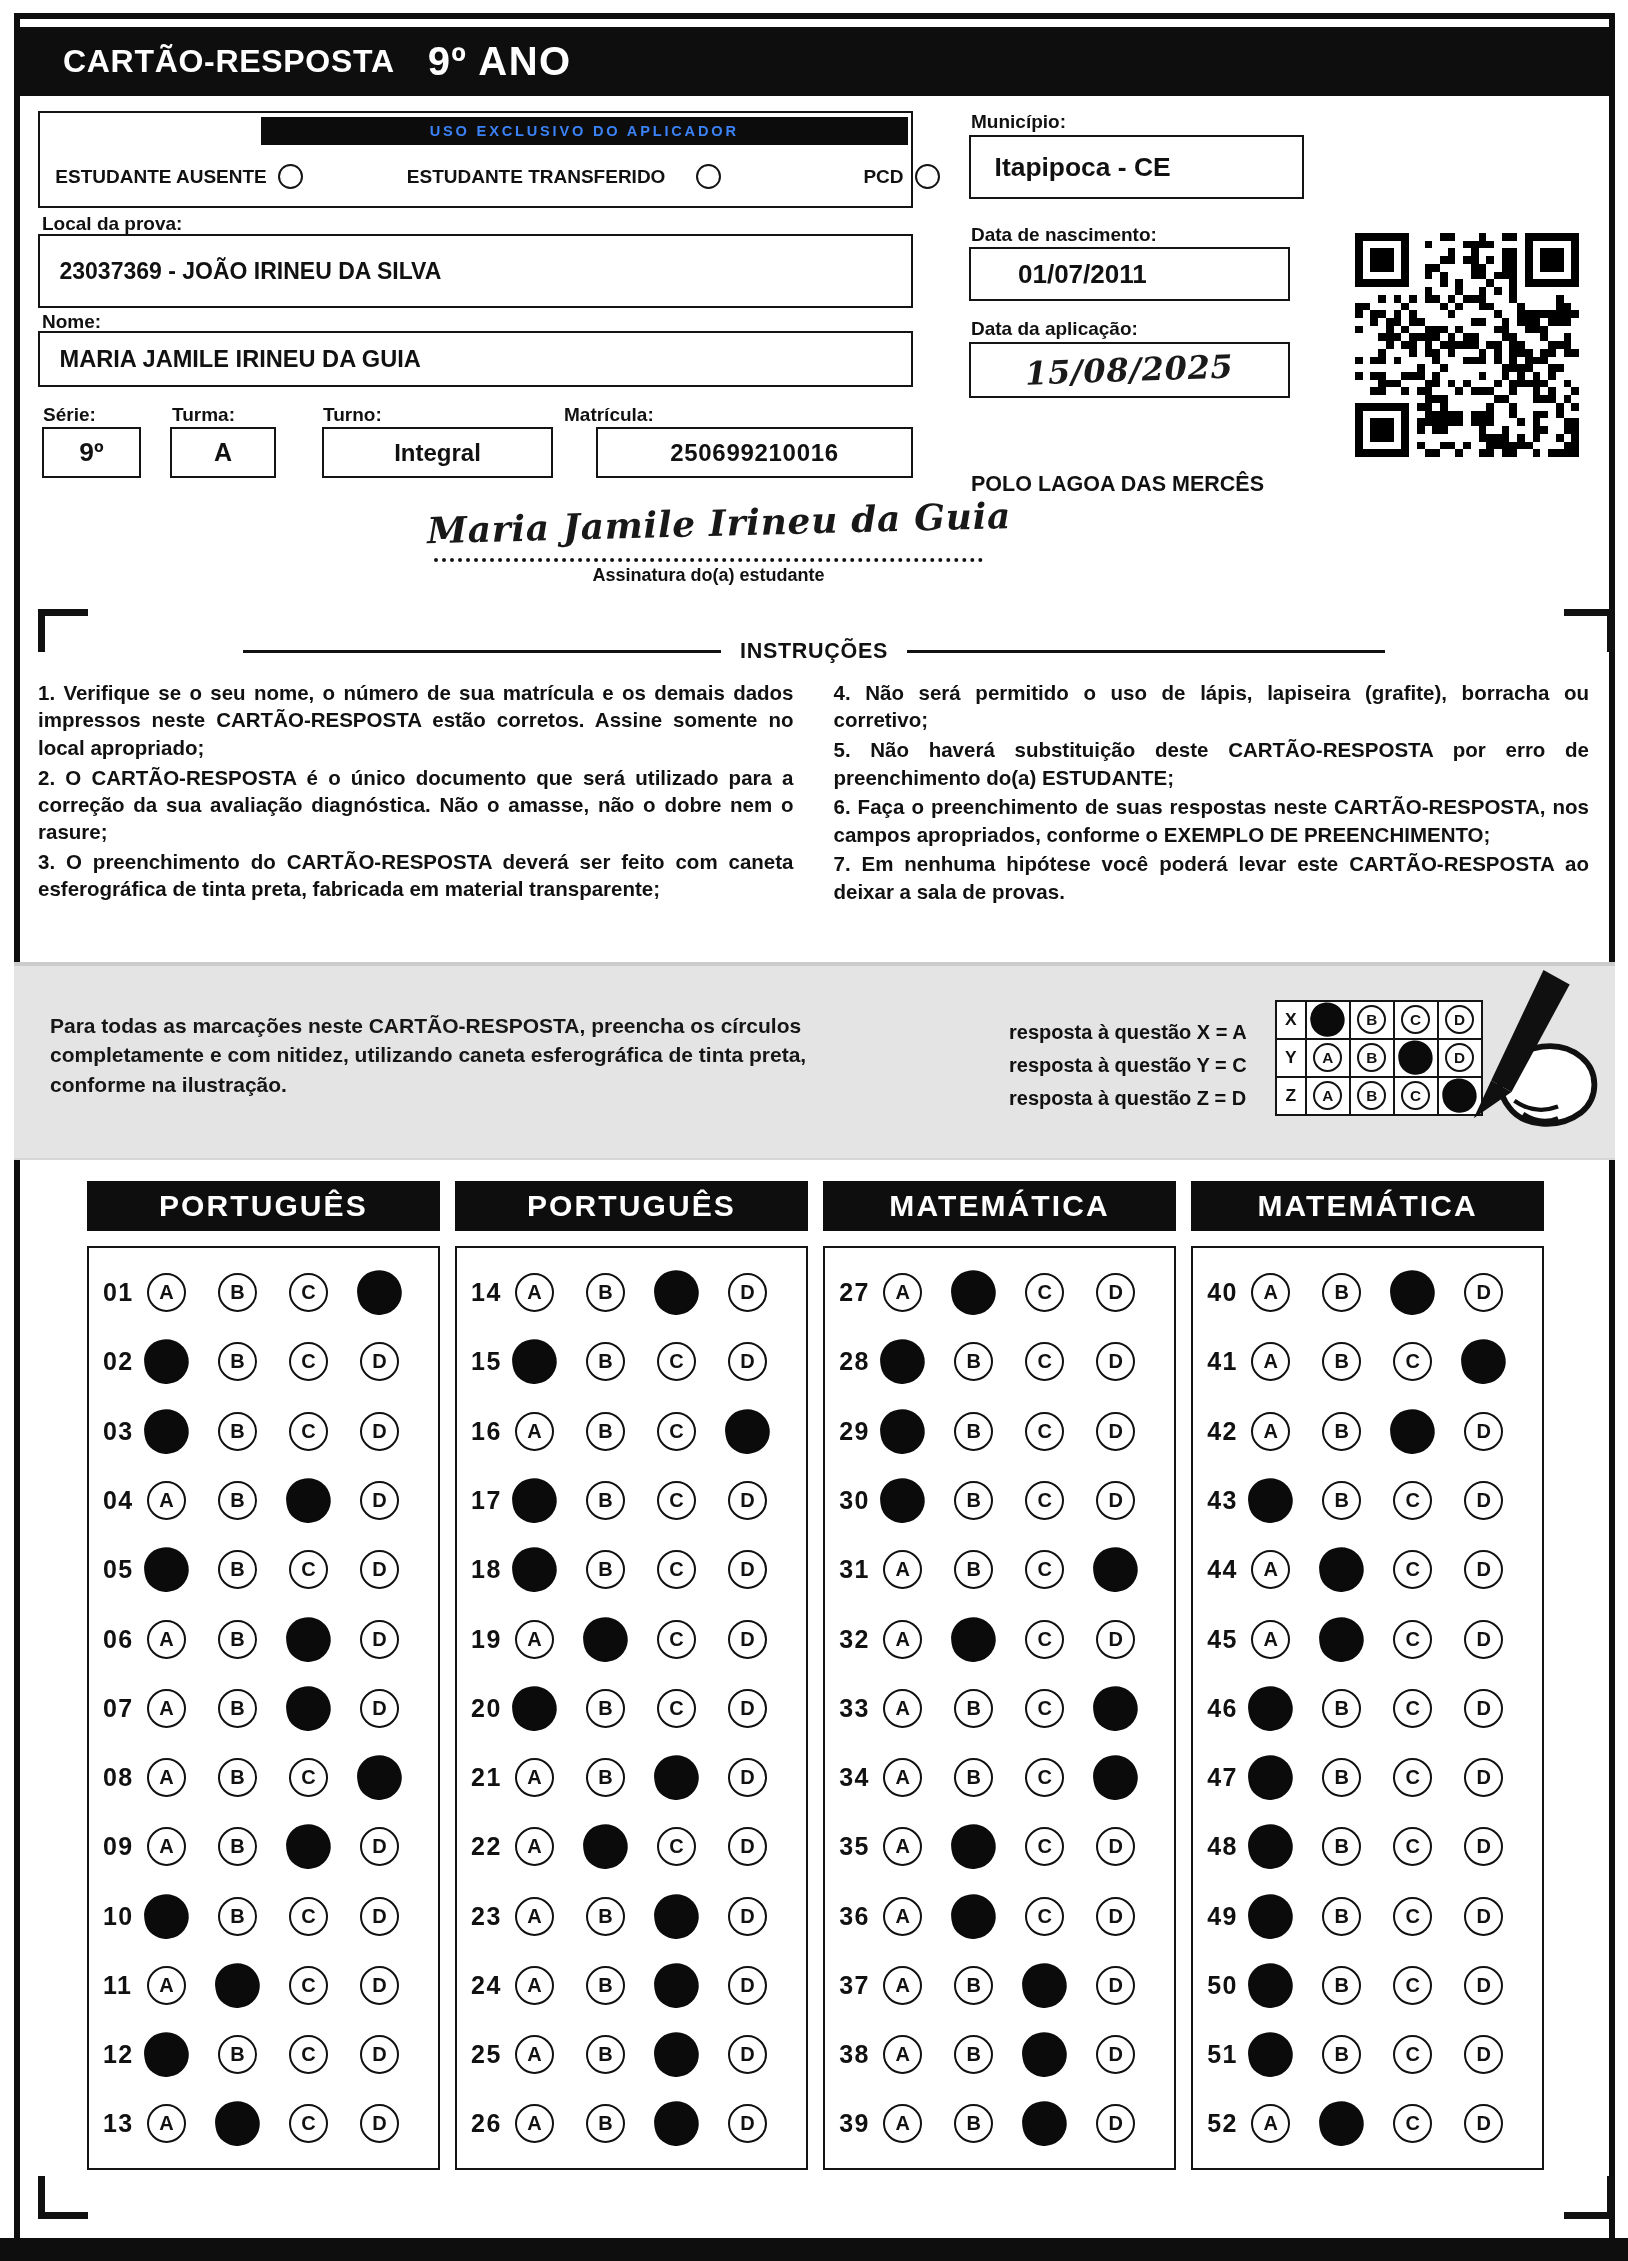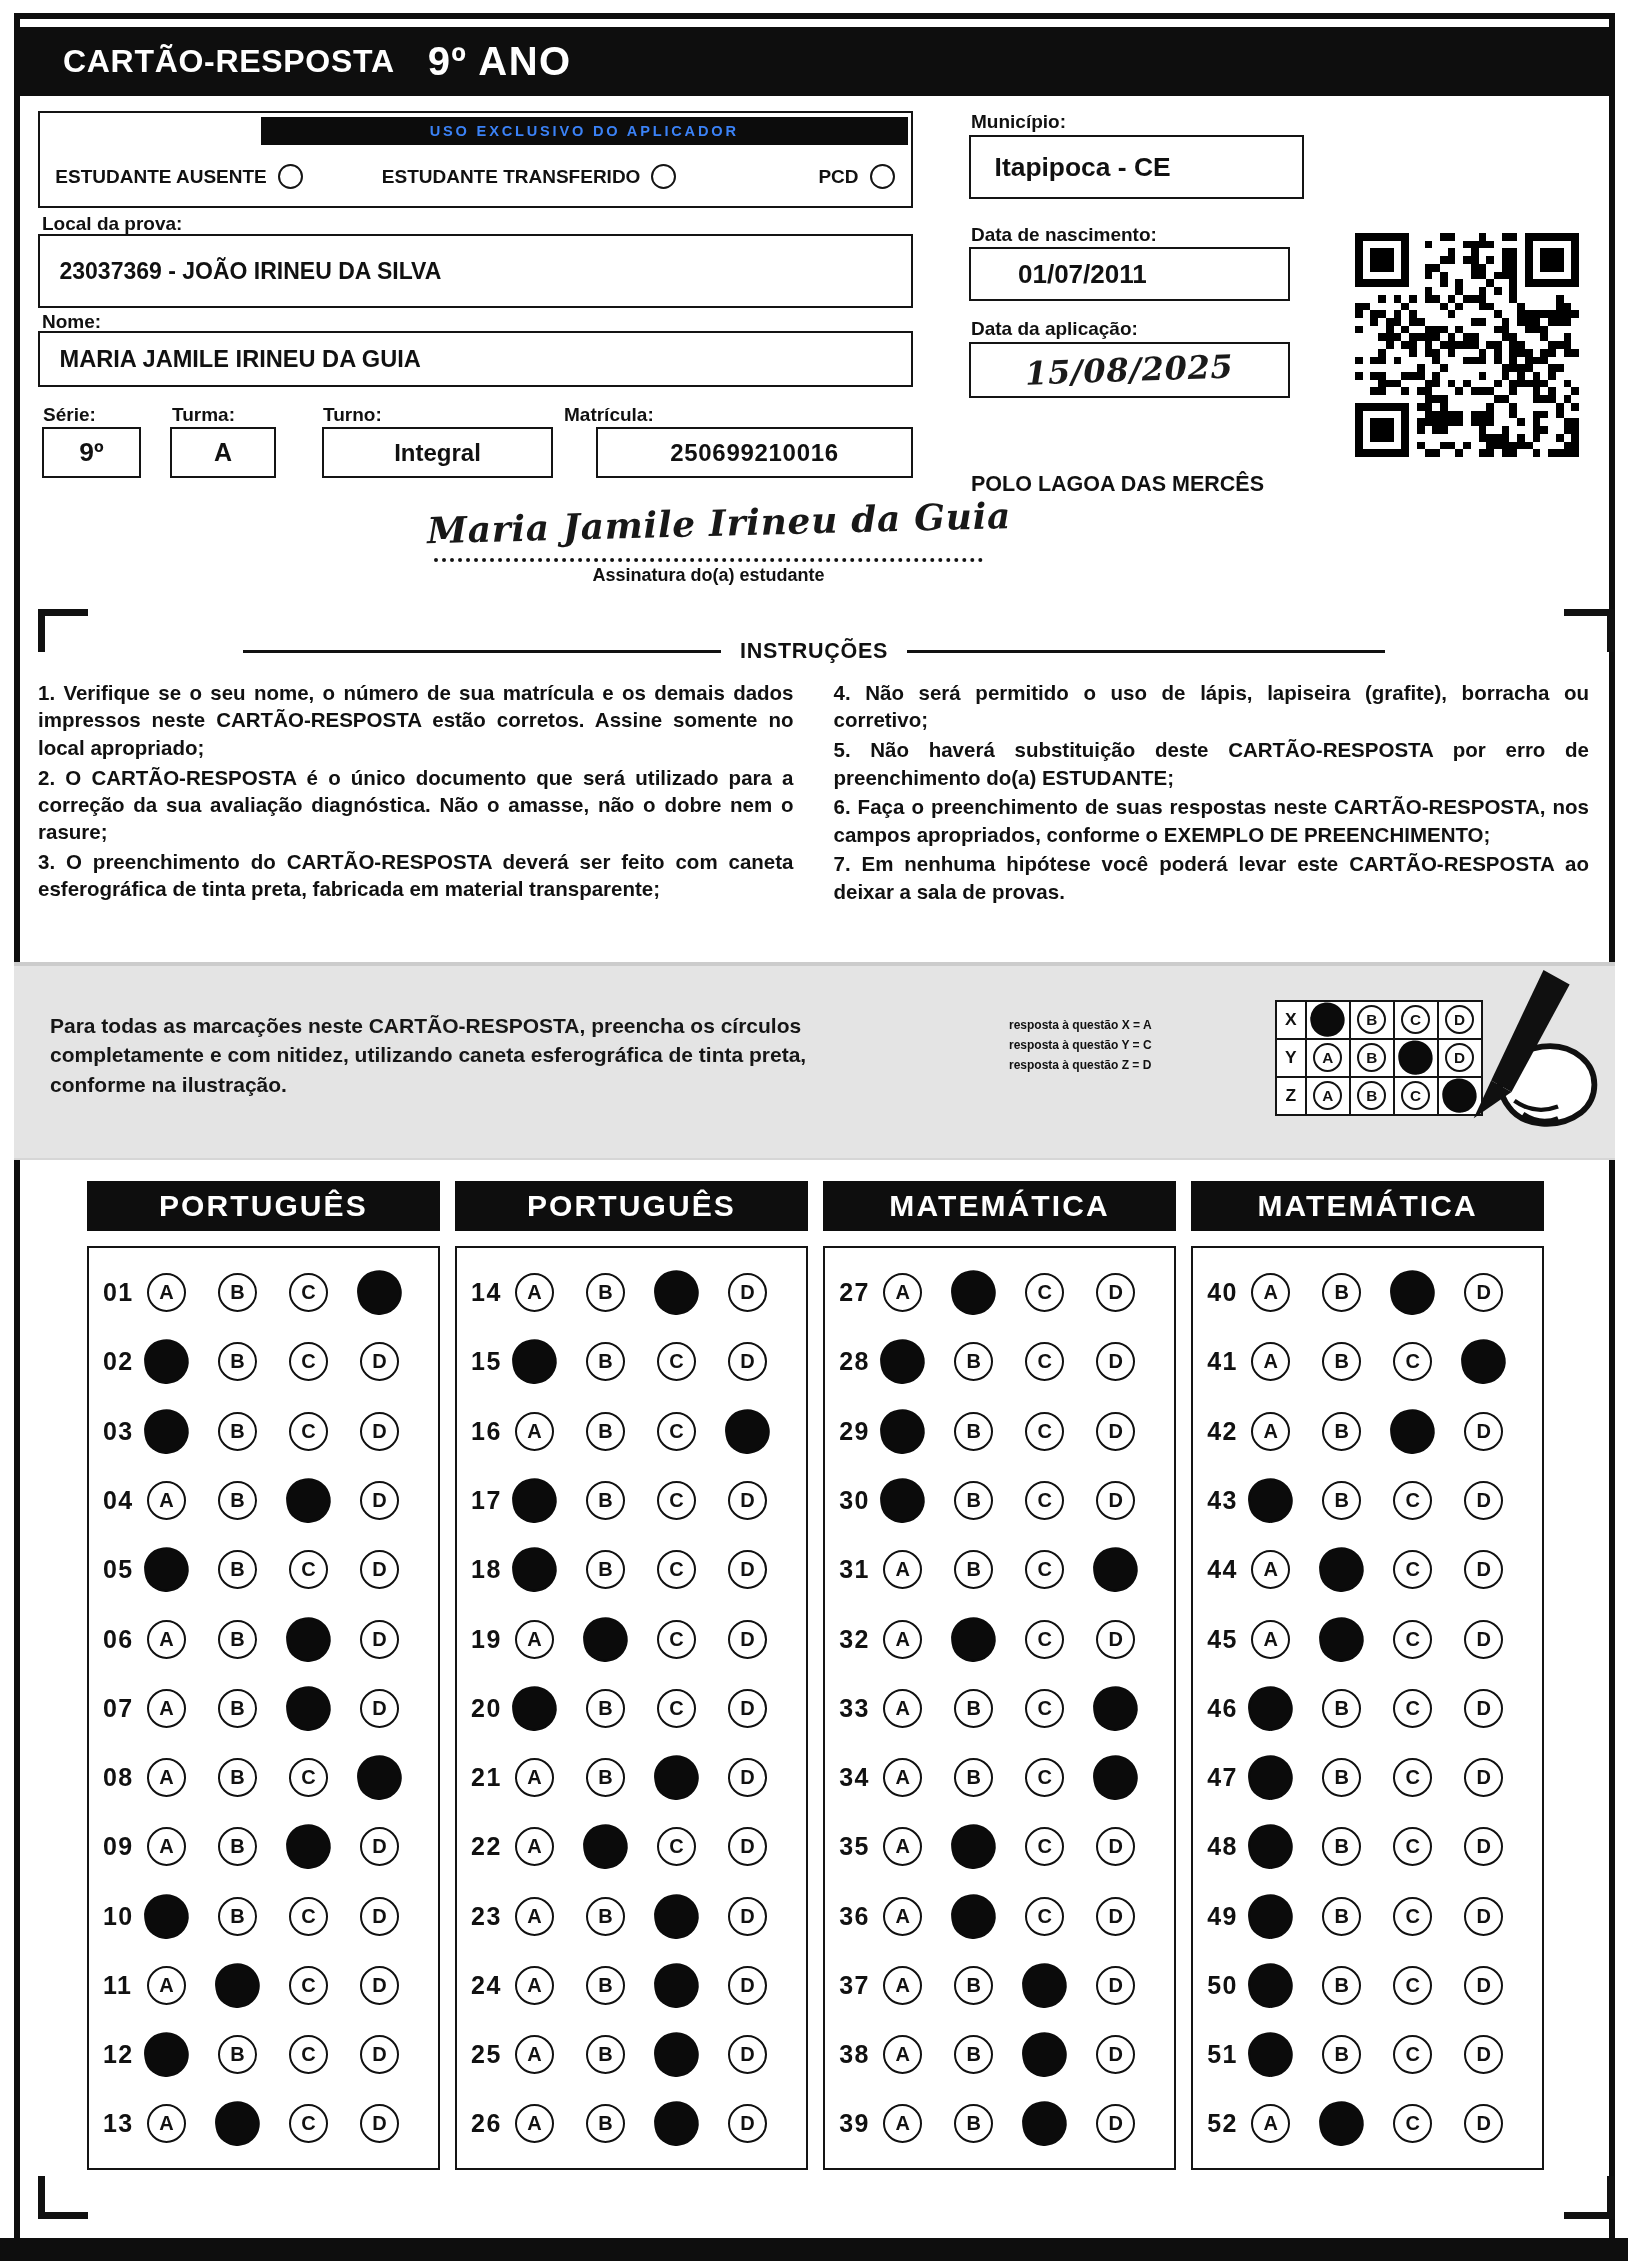--- a/index.html
+++ b/index.html
@@ -16,21 +16,21 @@
   .h-sub{background:#fff;color:#0e0e0e;font-weight:bold;font-size:32px;padding:5.6px 29px;margin-left:59px;white-space:nowrap;}
   .h-grade{color:#fff;font-weight:bold;font-size:40px;margin-left:33px;letter-spacing:1.4px;white-space:nowrap;}
 
   
   .applicator{position:absolute;left:38px;top:111px;width:875px;height:97px;border:2.1px solid #141414;background:#fff;}
   .app-bar{position:absolute;left:221px;top:3.5px;right:3.5px;height:28px;background:#0c0c0c;color:#3b82f6;display:flex;align-items:center;justify-content:center;font-size:14.6px;letter-spacing:2.8px;font-weight:bold;}
   .app-row{position:absolute;left:15.3px;top:51px;display:flex;align-items:center;}
   .app-opt{display:flex;align-items:center;}
   .app-opt .lbl{font-weight:bold;font-size:19px;white-space:nowrap;}
   .app-circle{width:25px;height:25px;border:2.8px solid #141414;border-radius:50%;margin-left:11px;background:#fff;}
-  .app-opt.o2{margin-left:79px;}
+  .app-opt.o2{margin-left:104px;gap:20px;}
   .app-opt.o3{margin-left:142px;}
 
   
   .label{position:absolute;font-weight:bold;font-size:19px;white-space:nowrap;}
   .box{position:absolute;border:2.8px solid #141414;background:#fff;display:flex;align-items:center;font-weight:bold;}
   .box.leftpad{padding-left:19.5px;}
   .box.center{justify-content:center;}
 
   .hand{font-family:"DejaVu Serif",serif;font-style:italic;font-weight:bold;font-size:32px;transform:rotate(-2deg);letter-spacing:0.7px;color:#1a1a1a;white-space:nowrap;}
 
@@ -54,21 +54,21 @@
   .instr-title{position:absolute;left:243px;top:639px;width:1142px;display:flex;align-items:center;gap:19.5px;}
   .instr-title .line{flex:1;height:3.5px;background:#121212;}
   .instr-title .t{font-weight:bold;font-size:21.5px;letter-spacing:0.7px;}
   .instr-cols{position:absolute;left:38px;top:679px;width:1551px;display:flex;gap:40px;}
   .instr-col{flex:1;}
   .instr-col p{font-size:20.5px;line-height:1.34;font-weight:bold;text-align:justify;margin-bottom:2.1px;}
 
   
   .example-box{position:absolute;left:14px;top:962px;width:1601px;height:198px;background:#e4e4e4;border-top:4.2px solid #cccccc;border-bottom:2.8px solid #d6d6d6;}
   .example-text{position:absolute;left:50px;top:1011px;width:809px;font-weight:bold;font-size:21px;line-height:1.4;color:#161616;}
-  .example-notes{position:absolute;left:1009px;top:1016px;font-weight:bold;font-size:12px;line-height:1.66;}
+  .example-notes{position:absolute;left:1009px;top:1016px;font-weight:bold;font-size:20px;line-height:1.66;}
   .example-grid{position:absolute;left:1277px;top:1002px;}
   .ex-row{display:flex;margin-top:-2.1px;}
   .ex-label,.ex-cell{border:2.1px solid #141414;background:#fff;display:flex;align-items:center;justify-content:center;margin-left:-2.1px;}
   .ex-label{width:32px;height:40px;font-weight:bold;font-size:17.4px;}
   .ex-cell{width:46px;height:40px;}
   .ex-bubble{width:29px;height:29px;border:2.1px solid #121212;border-radius:50%;display:flex;align-items:center;justify-content:center;font-weight:bold;font-size:15.3px;background:#fff;}
   .ex-bubble.filled{background:#0b0b0b;border-color:#0b0b0b;color:transparent;transform:scale(1.18) rotate(-8deg);border-radius:48% 52% 50% 50%;}
   .hand-illus{position:absolute;left:1446px;top:967px;width:163px;height:189px;}
 
   

